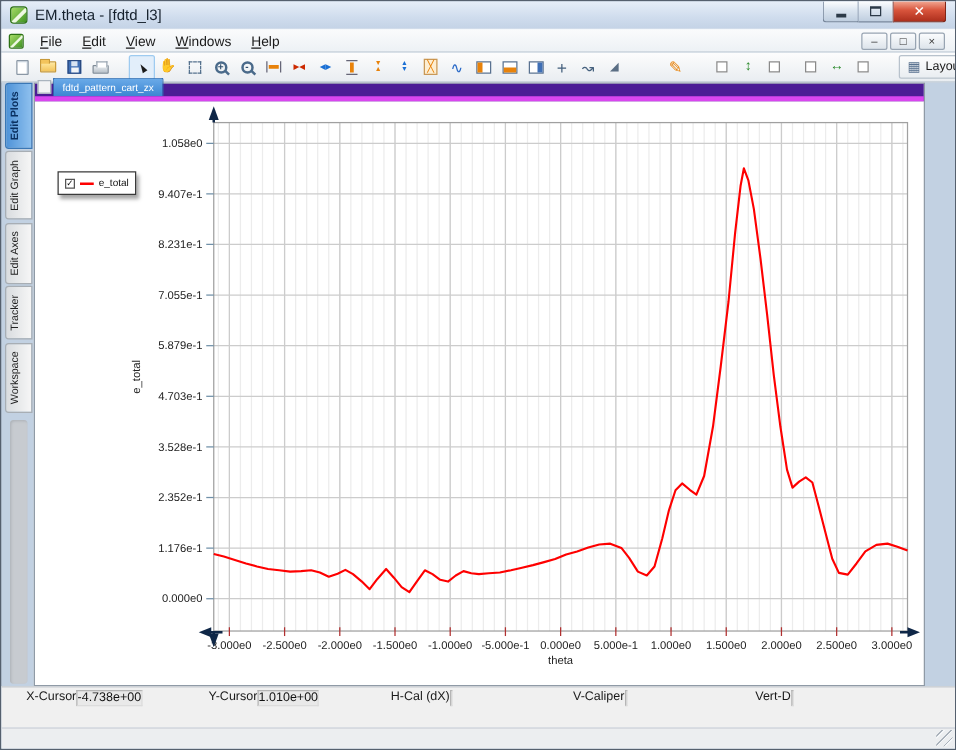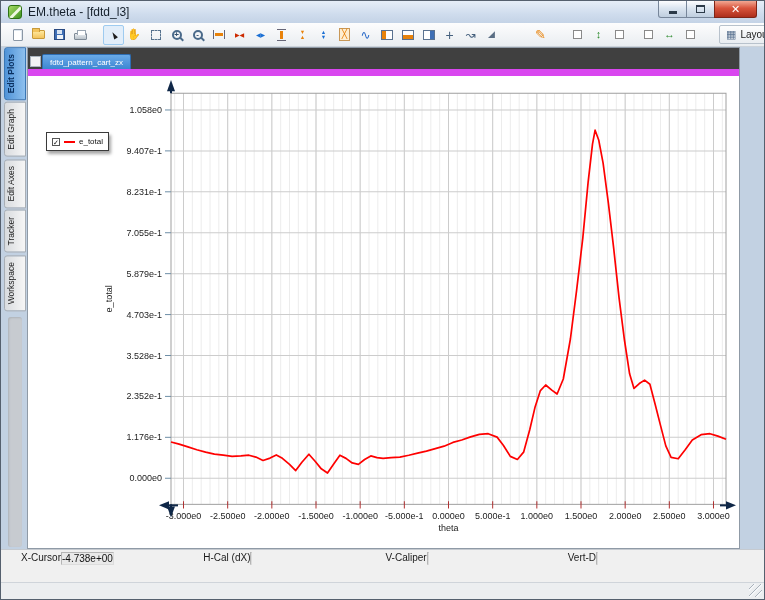--- a/index.html
+++ b/index.html
@@ -60,21 +60,21 @@
   .layout-btn { display:flex; align-items:center; gap:4px; height:19px; padding:0 6px; border:1px solid #b8c2cc; border-radius:2px; background:linear-gradient(#fdfdfd,#e9edf1); font-size:10px; color:#1a1a1a; }
   .layout-btn .gridg { color:#5a7290; font-size:11px; }
 
   
   .main { flex:1 1 auto; display:flex; padding:0 24px 0 3px; min-height:0; }
   .sidestrip { width:22px; display:flex; flex-direction:column; align-items:stretch; padding-top:0; flex:0 0 auto; }
   .vtab { writing-mode:vertical-rl; transform:rotate(180deg); font-size:8.5px; color:#222; text-align:center; border:1px solid #a8aeb4; border-radius:0 3px 3px 0; background:linear-gradient(90deg,#f6f6f6,#d9dcdf); margin-bottom:2px; padding:6px 1px; flex:0 0 auto; }
   .vtab.active { background:linear-gradient(90deg,#8ec0ee,#4f93d8); border-color:#3a77b5; color:#0a3060; font-weight:bold; }
   .side-track { flex:1 1 auto; margin:4px 4px 2px 4px; background:#c7cbd0; border-radius:3px; box-shadow:inset 1px 1px 2px #aeb3b9; }
   .docwrap { flex:1 1 auto; margin-left:1px; background:#fff; border:1px solid #8f9aa6; display:flex; flex-direction:column; min-width:0; }
-  .tabbar { height:28px; display:flex; align-items:flex-end; background:#404040; border-bottom:7px solid #d946ef; flex:0 0 auto; }
+  .tabbar { height:14px; display:flex; align-items:flex-end; background:#4c1d95; border-bottom:4px solid #d946ef; flex:0 0 auto; }
   .tabsq { width:11px; height:11px; margin:0 1px 2px 2px; background:#f2f3f4; border:1px solid #aab4be; }
   .doc-tab { height:15px; padding:0 7px; background:linear-gradient(#6aaae8,#3c86d2); color:#fff; display:flex; align-items:center; font-size:8px; border:1px solid #2e6db2; border-bottom:none; border-radius:2px 2px 0 0; }
   .chartwrap { flex:1 1 auto; position:relative; min-height:0; }
   .chartwrap svg { position:absolute; inset:0; width:100%; height:100%; }
   svg text { font-family:"Liberation Sans","DejaVu Sans",sans-serif; font-size:9px; fill:#222; }
   .legend { position:absolute; left:18px; top:56px; height:19px; background:#fff; border:1px solid #3a3a3a; box-shadow:2px 3px 3px rgba(0,0,0,.35); display:flex; align-items:center; gap:4px; padding:0 5px; font-size:8px; color:#111; }
   .legend .cb { width:8px; height:8px; border:1px solid #555; background:#fff; font-size:7px; line-height:7px; text-align:center; }
   .legend .dash { width:11px; height:2px; }
 
   
@@ -99,20 +99,29 @@
         </div>
       <div class="wbtn max">
           <span class="g-max"></span>
         </div>
       <div class="wbtn close">
           <span>✕</span>
         </div>
     </div>
   </div>
 
+  <div class="menubar">
+    <div class="miniicon"></div>
+    <span id="menu-items"><span class="menu-item"><u>F</u>ile</span><span class="menu-item"><u>E</u>dit</span><span class="menu-item"><u>V</u>iew</span><span class="menu-item"><u>W</u>indows</span><span class="menu-item"><u>H</u>elp</span></span>
+    <div class="mdibtns" id="mdi-btns">
+        <div class="mdibtn">–</div>
+        <div class="mdibtn">□</div>
+        <div class="mdibtn">×</div>
+      </div>
+  </div>
 
   <div class="toolbar" id="toolbar">
       <div class="tbtn">
         <div class="ic-page"></div>
       </div>
       <div class="tbtn">
         <div class="ic-folder"></div>
       </div>
       <div class="tbtn">
         <div class="ic-floppy"></div>
@@ -386,20 +395,24 @@
       </div>
     </div>
   </div>
 
   <div class="statusbar" id="statusbar">
       <div class="scol">
         <div class="slabel">X-Cursor</div>
         <div class="sfield">-4.738e+00</div>
       </div>
       <div class="scol">
+        <div class="slabel">Y-Cursor</div>
+        <div class="sfield">1.010e+00</div>
+      </div>
+      <div class="scol">
         <div class="slabel">H-Cal (dX)</div>
         <div class="sfield"></div>
       </div>
       <div class="scol">
         <div class="slabel">V-Caliper</div>
         <div class="sfield"></div>
       </div>
       <div class="scol">
         <div class="slabel">Vert-D</div>
         <div class="sfield"></div>

